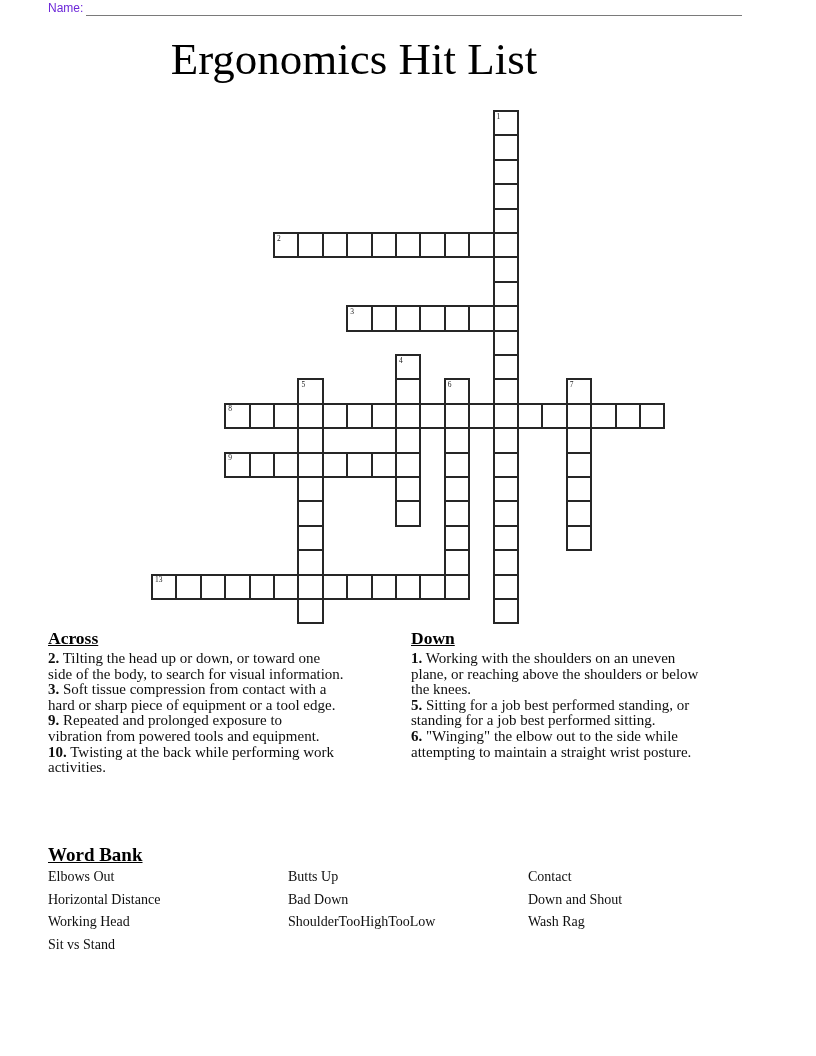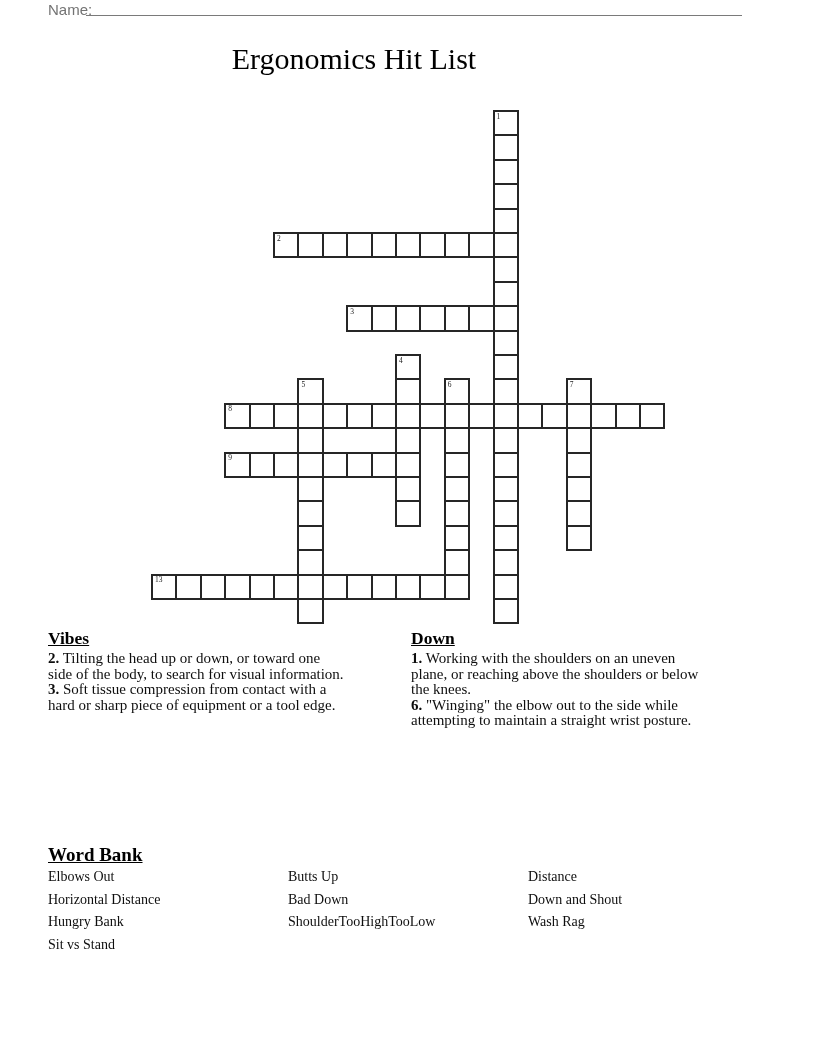--- a/index.html
+++ b/index.html
@@ -1,25 +1,25 @@
 <!DOCTYPE html>
 <html><head>
 <meta charset="utf-8">
 <style>
   html,body{margin:0;padding:0;background:#ffffff;}
   .page{position:relative;width:816px;height:1056px;background:#ffffff;overflow:hidden;
         font-family:"Liberation Serif", serif;color:#111;}
 
   
   .name-label{position:absolute;left:48px;top:1px;font-family:"Liberation Sans", sans-serif;
-              font-size:15px;color:#737373;}
+              font-size:12px;color:#6d28d9;}
   .name-underline{position:absolute;left:86px;top:0;width:656px;height:15px;
                   border-bottom:1.5px solid #7a7a7a;}
   .page-title{position:absolute;left:0;top:34px;width:708px;text-align:center;
-              font-size:30px;line-height:50px;font-weight:400;color:#000;}
+              font-size:45px;line-height:50px;font-weight:400;color:#000;}
 
   
   .grid{position:absolute;left:151px;top:110px;width:515px;height:515px;}
   .cell{position:absolute;width:26.4px;height:26.4px;box-sizing:border-box;
         border:2px solid #262626;background:#ffffff;}
   .cell .cnum{position:absolute;top:0.5px;left:2px;font-size:7.5px;line-height:8px;
               font-family:"Liberation Serif", serif;color:#222;}
 
   
   .clue-col{position:absolute;}
@@ -166,47 +166,53 @@
       <div class="cell" style="left: 97.6px; top: 463.6px;"></div>
       <div class="cell" style="left: 122px; top: 463.6px;"></div>
       <div class="cell" style="left: 170.8px; top: 463.6px;"></div>
       <div class="cell" style="left: 195.2px; top: 463.6px;"></div>
       <div class="cell" style="left: 219.6px; top: 463.6px;"></div>
       <div class="cell" style="left: 244px; top: 463.6px;"></div>
       <div class="cell" style="left: 268.4px; top: 463.6px;"></div>
     </div>
 
   <div class="clue-col col-across">
-    <p class="clue-heading">Vibes</p>
+    <p class="clue-heading">Across</p>
     <p class="clue"><span class="cl-num">2.</span> <span class="cl-text">Tilting the head up or down, or toward one
 side of the body, to search for visual information.</span></p>
     <p class="clue"><span class="cl-num">3.</span> <span class="cl-text">Soft tissue compression from contact with a
 hard or sharp piece of equipment or a tool edge.</span></p>
+    <p class="clue"><span class="cl-num">9.</span> <span class="cl-text">Repeated and prolonged exposure to
+vibration from powered tools and equipment.</span></p>
+    <p class="clue"><span class="cl-num">10.</span> <span class="cl-text">Twisting at the back while performing work
+activities.</span></p>
   </div>
 
   <div class="clue-col col-down">
     <p class="clue-heading">Down</p>
     <p class="clue"><span class="cl-num">1.</span> <span class="cl-text">Working with the shoulders on an uneven
 plane, or reaching above the shoulders or below
 the knees.</span></p>
+    <p class="clue"><span class="cl-num">5.</span> <span class="cl-text">Sitting for a job best performed standing, or
+standing for a job best performed sitting.</span></p>
     <p class="clue"><span class="cl-num">6.</span> <span class="cl-text">"Winging" the elbow out to the side while
 attempting to maintain a straight wrist posture.</span></p>
   </div>
 
   <div class="wb-heading">Word Bank</div>
   <div class="wb-col wb-col-1">
     <span class="wb-item">Elbows Out</span>
     <span class="wb-item">Horizontal Distance</span>
-    <span class="wb-item">Hungry Bank</span>
+    <span class="wb-item">Working Head</span>
     <span class="wb-item">Sit vs Stand</span>
   </div>
   <div class="wb-col wb-col-2">
     <span class="wb-item">Butts Up</span>
     <span class="wb-item">Bad Down</span>
     <span class="wb-item">ShoulderTooHighTooLow</span>
   </div>
   <div class="wb-col wb-col-3">
-    <span class="wb-item">Distance</span>
+    <span class="wb-item">Contact</span>
     <span class="wb-item">Down and Shout</span>
     <span class="wb-item">Wash Rag</span>
   </div>
 
 </div>
 
 </body></html>

